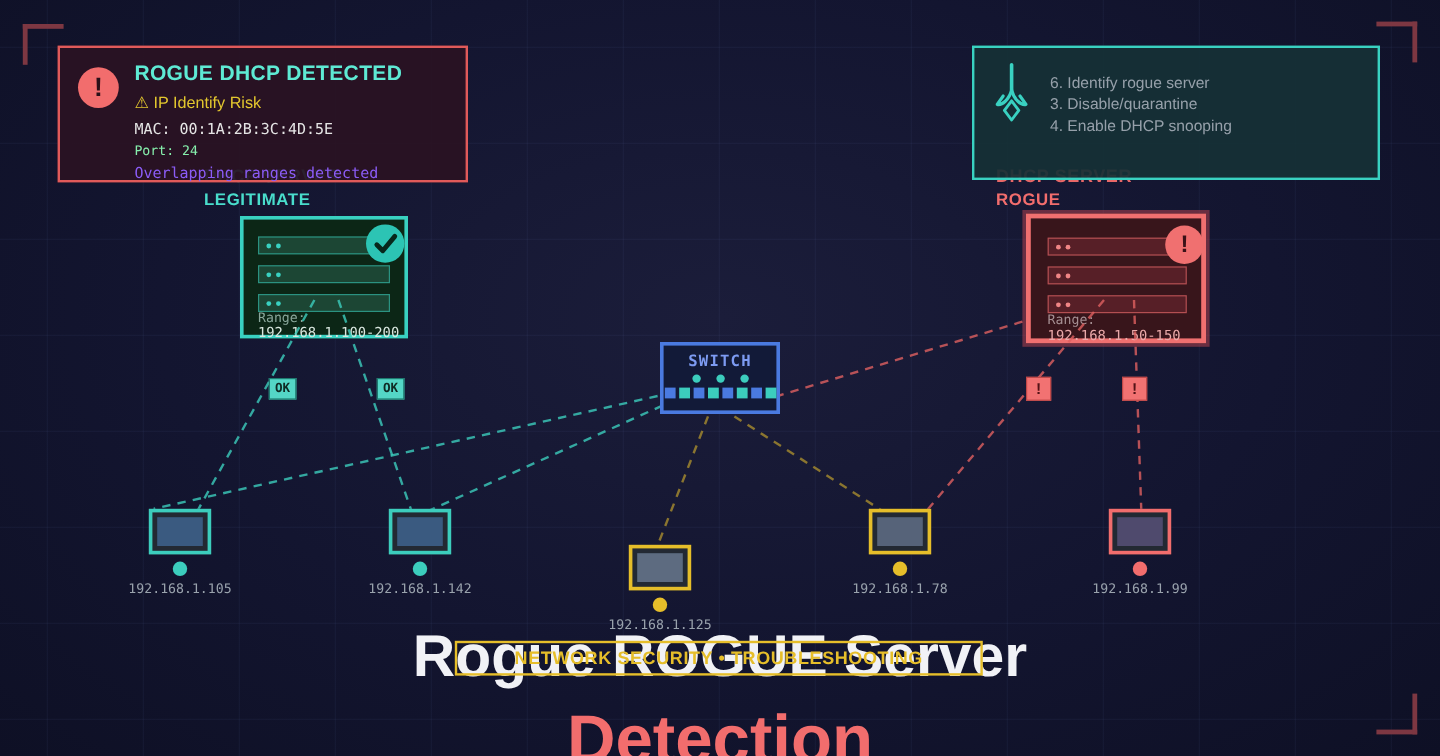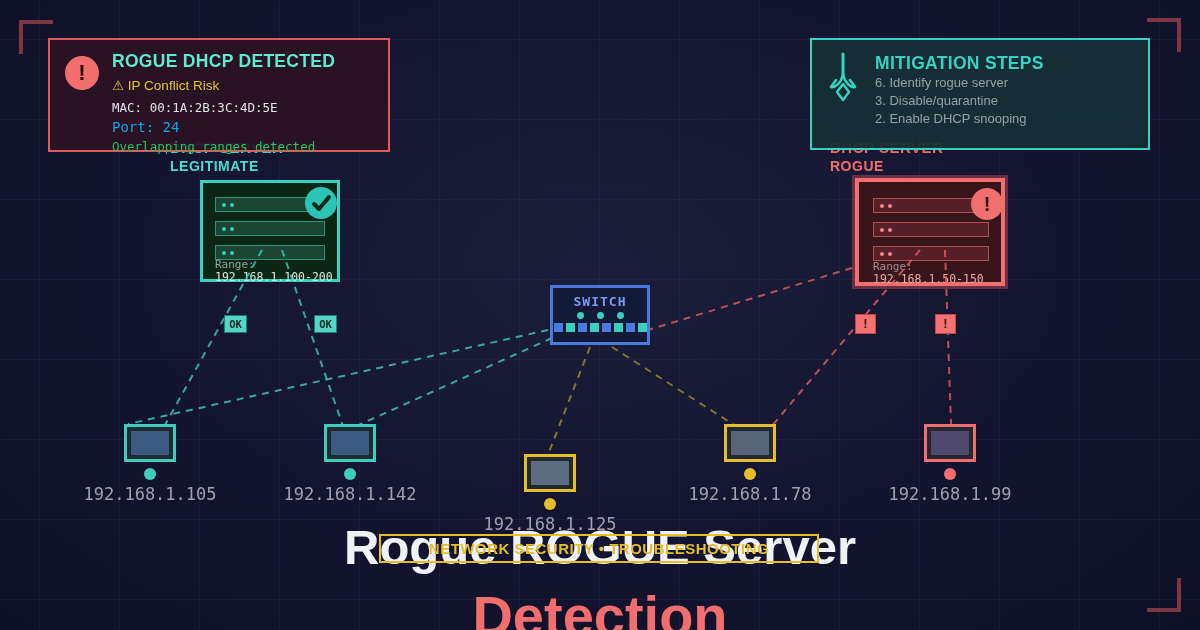--- a/index.html
+++ b/index.html
@@ -31,22 +31,22 @@
   .ln.olive{stroke:#a88c2e;}
 
   
   .panel{position:absolute;z-index:6;box-sizing:border-box;}
   .alert-panel{left:48px;top:38px;width:342px;height:114px;border:2px solid #e05a5a;background:rgba(42,18,34,0.93);}
   .alert-icon{position:absolute;left:15px;top:16px;width:34px;height:34px;border-radius:50%;background:#f26d6d;color:#2a1019;font-weight:bold;font-size:22px;line-height:34px;text-align:center;}
   .alert-text{position:absolute;left:62px;top:11px;right:8px;}
   .alert-title{color:#5eead4;font-weight:bold;font-size:17.5px;letter-spacing:.3px;}
   .alert-risk{color:#e3c72e;font-size:13.5px;margin-top:5px;}
   .alert-mac{color:#e5e5e5;font-size:12.5px;margin-top:7px;}
-  .alert-port{color:#0ea5e9;font-size:14px;margin-top:4px;}
-  .alert-note{color:#22c55e;font-size:12.5px;margin-top:4px;}
+  .alert-port{color:#86efac;font-size:11px;margin-top:4px;}
+  .alert-note{color:#8b5cf6;font-size:12.5px;margin-top:4px;}
 
   
   .mitigation-panel{left:810px;top:38px;width:340px;height:112px;border:2px solid #39d1c1;background:rgba(21,48,54,0.93);}
   .mit-icon{position:absolute;left:16px;top:10px;}
   .mit-text{position:absolute;left:63px;top:13px;right:8px;}
   .mit-title{color:#39d1c1;font-weight:bold;font-size:17.5px;letter-spacing:.3px;}
   .mit-step{color:#96a0aa;font-size:13px;line-height:18px;}
   .mit-step:first-of-type{margin-top:7px;}
 
   
@@ -103,21 +103,21 @@
   .c3 .monitor,.c4 .monitor{border-color:#e6be2a;}
   .c5 .monitor{border-color:#f26d6d;}
   .c1 .screen,.c2 .screen{background:#3a5a80;}
   .c3 .screen{background:#5d6b80;}
   .c4 .screen{background:#566379;}
   .c5 .screen{background:#4f4a6d;}
   .client-dot{width:12px;height:12px;border-radius:50%;margin:6px auto 0;}
   .c1 .client-dot,.c2 .client-dot{background:#3ccdbd;}
   .c3 .client-dot,.c4 .client-dot{background:#e6be2a;}
   .c5 .client-dot{background:#f26d6d;}
-  .client-ip{margin-top:4px;font-size:17px;color:#9aa3ad;}
+  .client-ip{margin-top:4px;font-size:11px;color:#9aa3ad;}
 
   
   .link-badge{position:absolute;z-index:5;text-align:center;box-sizing:border-box;}
   .lb-ok{width:23px;height:18px;background:#54d6c6;border:1px solid #1d7a6f;color:#0f2a24;font-weight:bold;font-size:10.5px;line-height:16px;font-family:"DejaVu Sans Mono", monospace;}
   .lb-alert{width:21px;height:20px;background:#f27272;border:1px solid #c04848;color:#541317;font-weight:bold;font-size:13px;line-height:18px;}
   .ok1{left:224px;top:315px;}
   .ok2{left:314px;top:315px;}
   .al1{left:855px;top:314px;}
   .al2{left:935px;top:314px;}
 
@@ -145,41 +145,40 @@
     <path class="ln red" d="M945,250 L952,452"></path>
     <path class="ln red" d="M852,268 L648,330"></path>
     <path class="ln olive" d="M590,347 L549,452"></path>
     <path class="ln olive" d="M612,347 L742,430"></path>
   </svg>
 
   <div class="panel alert-panel">
     <div class="alert-icon">!</div>
     <div class="alert-text">
       <div class="alert-title">ROGUE DHCP DETECTED</div>
-      <div class="alert-risk">⚠ IP Conflict Risk</div>
+      <div class="alert-risk">⚠ IP Identify Risk</div>
       <div class="alert-mac mono">MAC: 00:1A:2B:3C:4D:5E</div>
       <div class="alert-port mono">Port: 24</div>
       <div class="alert-note mono">Overlapping ranges detected</div>
     </div>
   </div>
 
   <div class="panel mitigation-panel">
     <div class="mit-icon">
       <svg width="30" height="56" viewBox="0 0 30 56" fill="none">
         <path d="M15 4 V25" stroke="#39d1c1" stroke-width="3" stroke-linecap="round"></path>
         <path d="M15 25 C13 33 7 38 3 37 L8 30" stroke="#39d1c1" stroke-width="2.6" stroke-linecap="round" stroke-linejoin="round" fill="none"></path>
         <path d="M15 25 C17 33 23 38 27 37 L22 30" stroke="#39d1c1" stroke-width="2.6" stroke-linecap="round" stroke-linejoin="round" fill="none"></path>
         <path d="M15 34 L21 42 L15 50 L9 42 Z" stroke="#39d1c1" stroke-width="2.4" stroke-linejoin="round" fill="none"></path>
       </svg>
     </div>
     <div class="mit-text">
-      <div class="mit-title">MITIGATION STEPS</div>
       <div class="mit-step">6. Identify rogue server</div>
       <div class="mit-step">3. Disable/quarantine</div>
-      <div class="mit-step">2. Enable DHCP snooping</div>
+      <div class="mit-step">4. Enable DHCP snooping</div>
     </div>
   </div>
 
   <div class="srv-label lbl-top pos-legit legit-c">DHCP SERVER</div>
   <div class="srv-label lbl-sub pos-legit legit-c2">LEGITIMATE</div>
   <div class="server-box legit-box">
     <div class="rack-row" style="top:14px;">
         <span class="row-dot"></span>
         <span class="row-dot"></span>
       </div>

